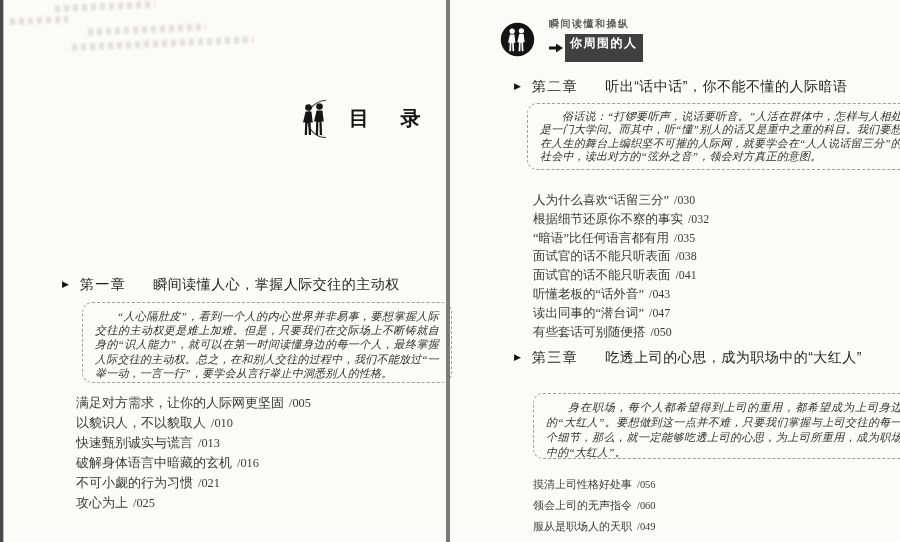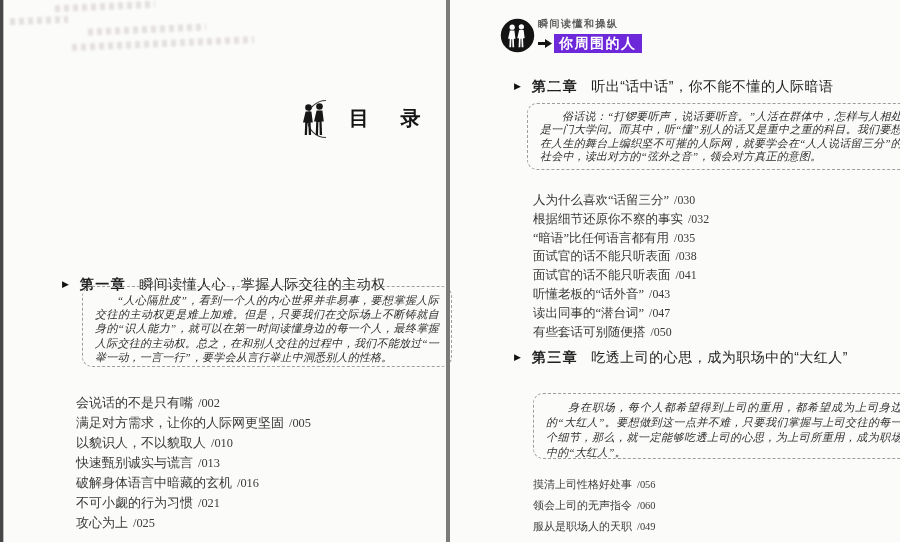--- a/index.html
+++ b/index.html
@@ -21,32 +21,32 @@
   .g2{left:10px;top:17px;width:58px;}
   .g3{left:88px;top:26px;width:118px;}
   .g4{left:72px;top:40px;width:182px;}
 
   
   .toc-header{position:absolute;left:294px;top:96px;display:flex;align-items:flex-start;}
   .toc-title{font-size:20px;font-weight:bold;letter-spacing:13px;color:#141414;margin-left:13px;padding-top:9px;white-space:nowrap;}
 
   
   .logo{position:absolute;left:500px;top:17px;display:flex;align-items:center;}
-  .logo-text{margin-left:3px;}
+  .logo-text{margin-left:14px;}
   .logo-l1{font-size:10px;font-weight:bold;color:#5d5d5d;letter-spacing:1.5px;white-space:nowrap;}
   .logo-l2row{display:flex;align-items:center;margin-top:3px;}
   .arrow{display:inline-block;width:14px;height:9px;background:#141414;margin-right:2px;
     clip-path:polygon(0 33%,50% 33%,50% 0,100% 50%,50% 100%,50% 67%,0 67%);}
-  .logo-l2{background:#6d28d9;color:#ffffff;font-size:14px;font-weight:bold;letter-spacing:1.5px;
-    padding:1px 5px 0 5px;white-space:nowrap;}
+  .logo-l2{background:#404040;color:#ffffff;font-size:12px;font-weight:bold;letter-spacing:1.5px;
+    padding:1px 5px 10px 5px;white-space:nowrap;}
 
   
   .chap-head{position:absolute;white-space:nowrap;font-size:14px;color:#1f1f1f;}
   .mk{font-size:9px;margin-right:7px;position:relative;top:-2px;color:#111;}
-  .lbl{font-weight:bold;letter-spacing:1.5px;margin-right:9px;}
+  .lbl{font-weight:normal;letter-spacing:1.5px;margin-right:23px;}
   .ttl{letter-spacing:.5px;}
 
   
   .intro-box{position:absolute;border:1px dashed #9e9e9e;border-radius:10px;box-sizing:border-box;z-index:1;}
   .intro{margin:0;padding:6px 12px;font-family:"Liberation Serif","DejaVu Serif",serif;
     font-style:italic;color:#2e2e2e;text-indent:2em;text-align:justify;letter-spacing:.2px;}
   .i1{font-size:11px;line-height:14.2px;}
   .i2{font-size:11px;line-height:13.4px;}
   .i3{font-size:11px;line-height:15px;}
 
@@ -83,26 +83,25 @@
     </svg>
     <span class="toc-title">目 录</span>
   </div>
 
   <div class="chap-head" style="left:62px;top:276px;">
     <span class="mk">▶</span>
     <span class="lbl">第一章</span>
     <span class="ttl">瞬间读懂人心，掌握人际交往的主动权</span>
   </div>
 
-  <div class="intro-box" style="left:82px;top:286px;width:370px;height:81px;">
+  <div class="intro-box" style="left:82px;top:302px;width:370px;height:81px;">
     <p class="intro i1">“人心隔肚皮”，看到一个人的内心世界并非易事，要想掌握人际交往的主动权更是难上加难。但是，只要我们在交际场上不断铸就自身的“识人能力”，就可以在第一时间读懂身边的每一个人，最终掌握人际交往的主动权。总之，在和别人交往的过程中，我们不能放过“一举一动，一言一行”，要学会从言行举止中洞悉别人的性格。</p>
   </div>
 
   <div class="toc-list list1" style="left:76px;top:393px;">
-    <div><span>会说话的不是只有嘴</span><span class="pg">/002</span></div>
     <div><span>满足对方需求，让你的人际网更坚固</span><span class="pg">/005</span></div>
     <div><span>以貌识人，不以貌取人</span><span class="pg">/010</span></div>
     <div><span>快速甄别诚实与谎言</span><span class="pg">/013</span></div>
     <div><span>破解身体语言中暗藏的玄机</span><span class="pg">/016</span></div>
     <div><span>不可小觑的行为习惯</span><span class="pg">/021</span></div>
     <div><span>攻心为上</span><span class="pg">/025</span></div>
   </div>
 
   <div class="logo">
     <svg width="35" height="35" viewBox="0 0 36 36">

